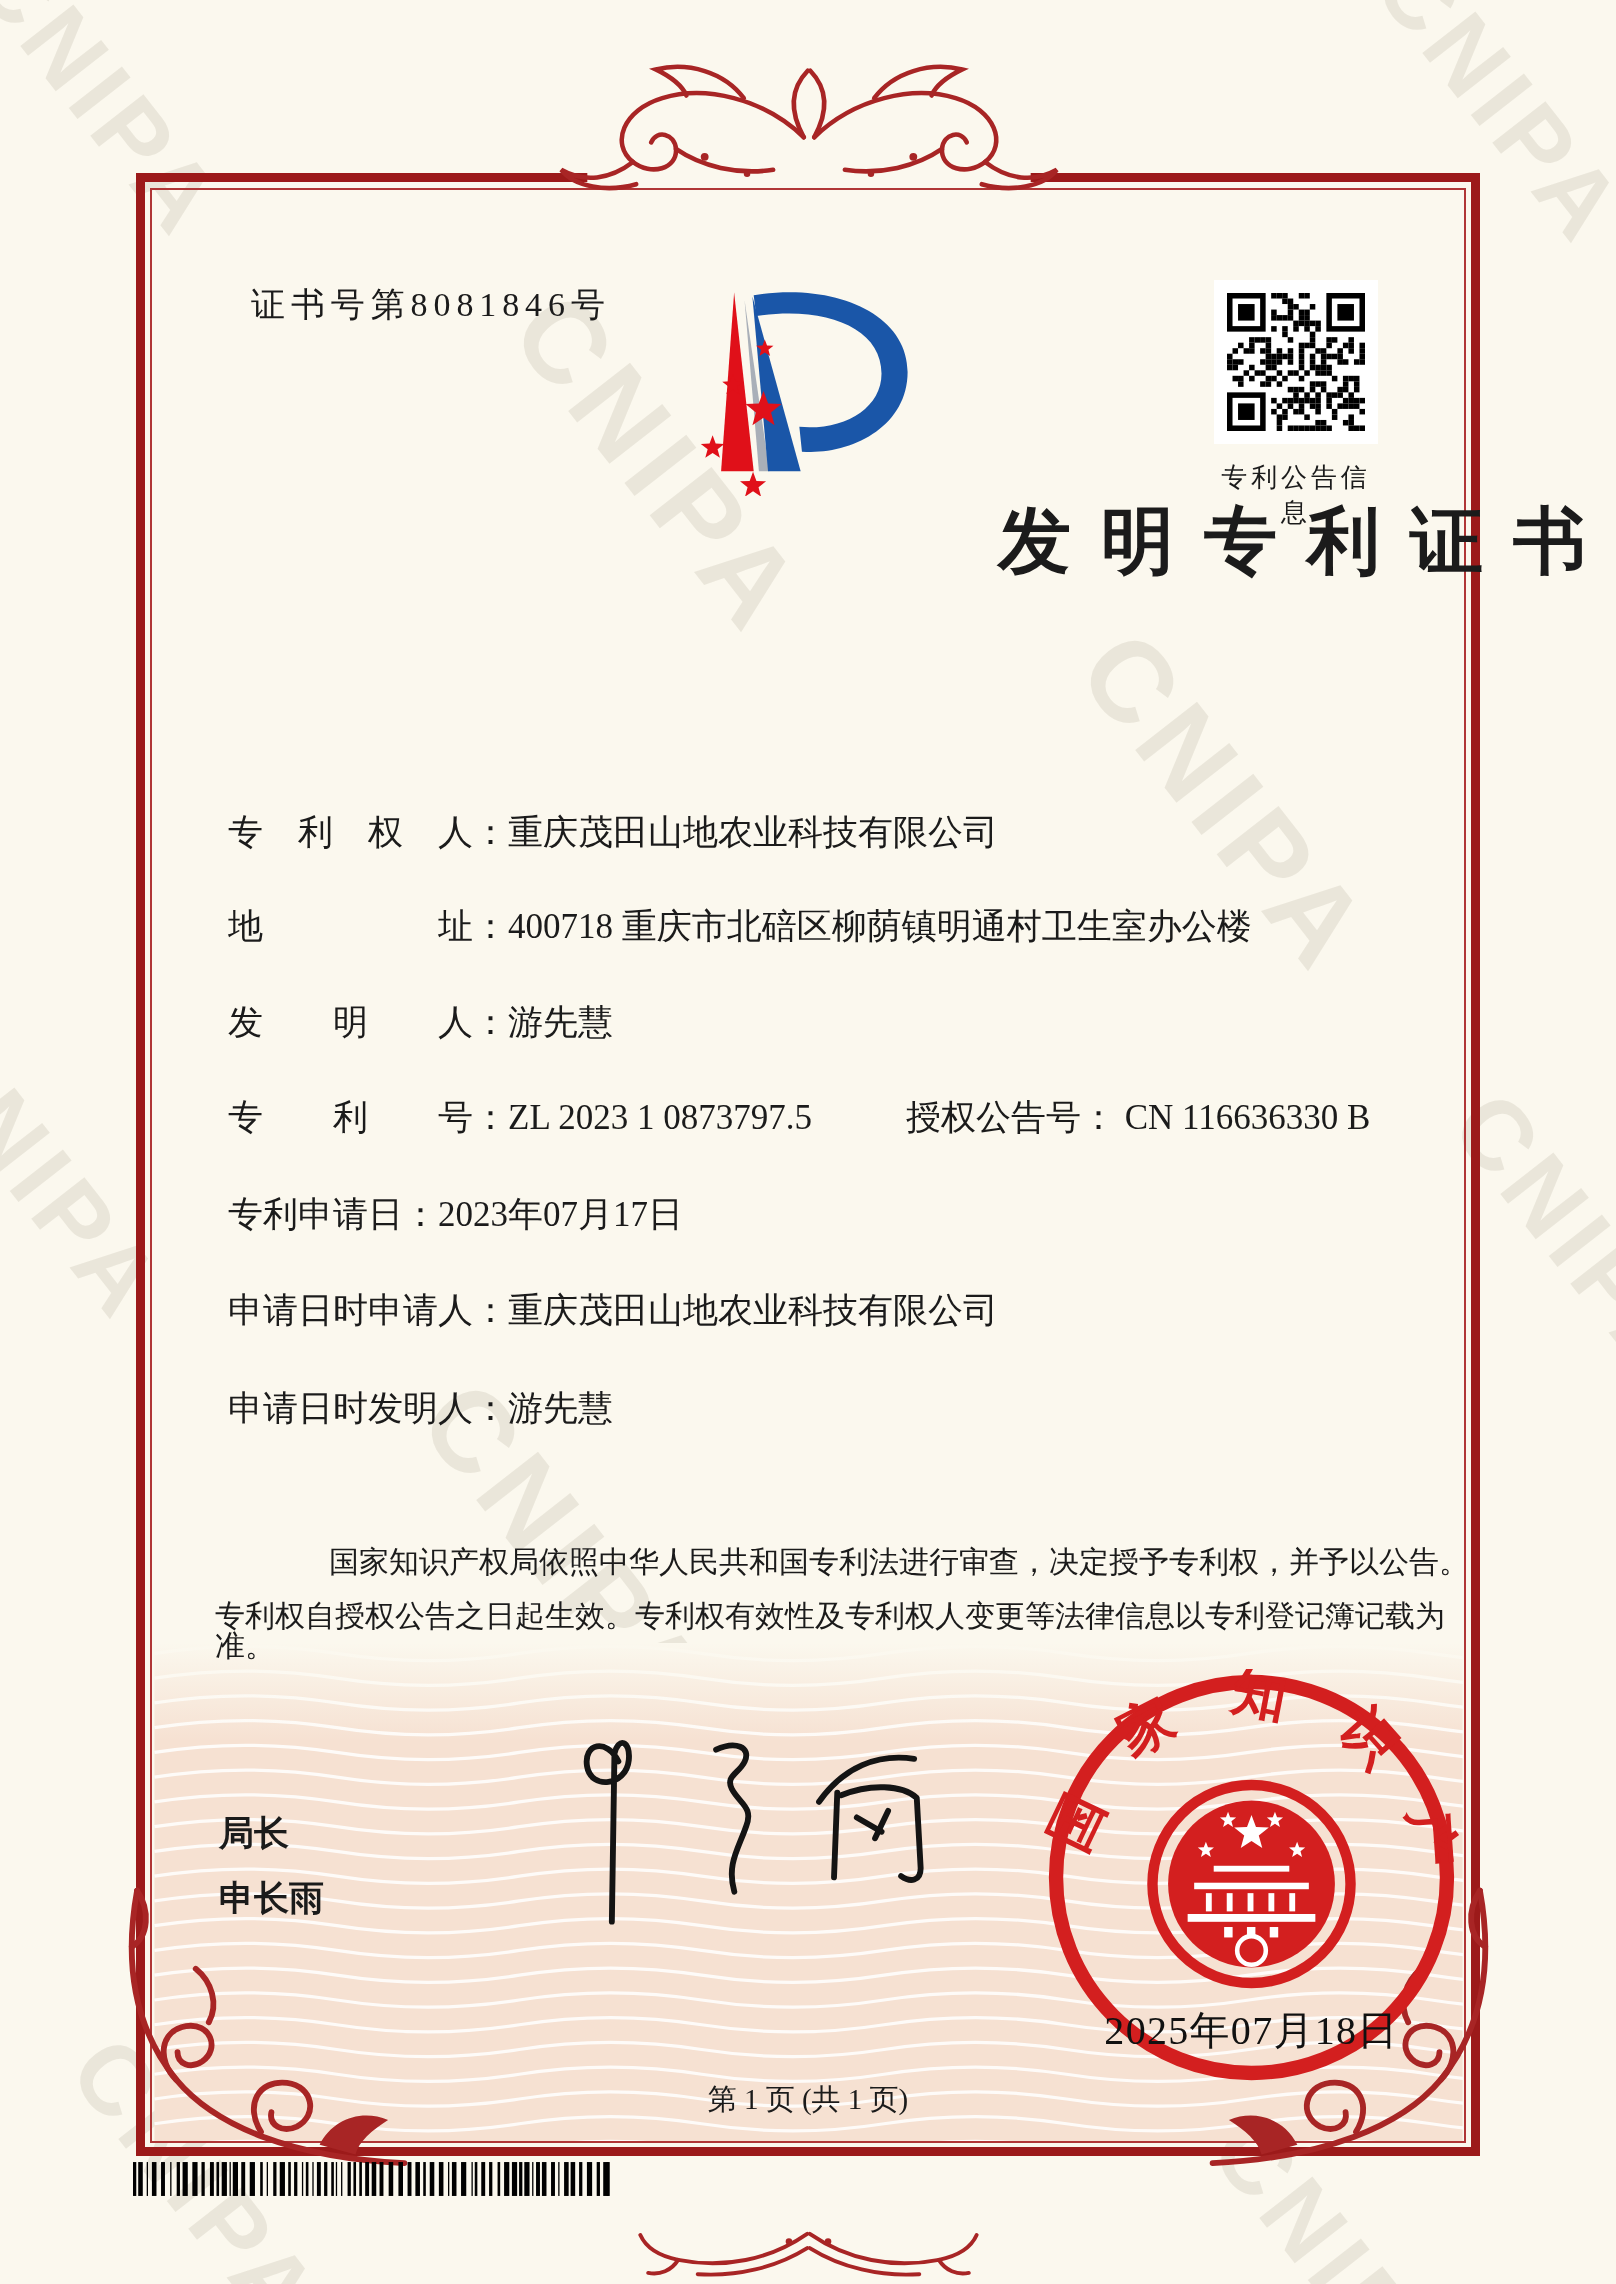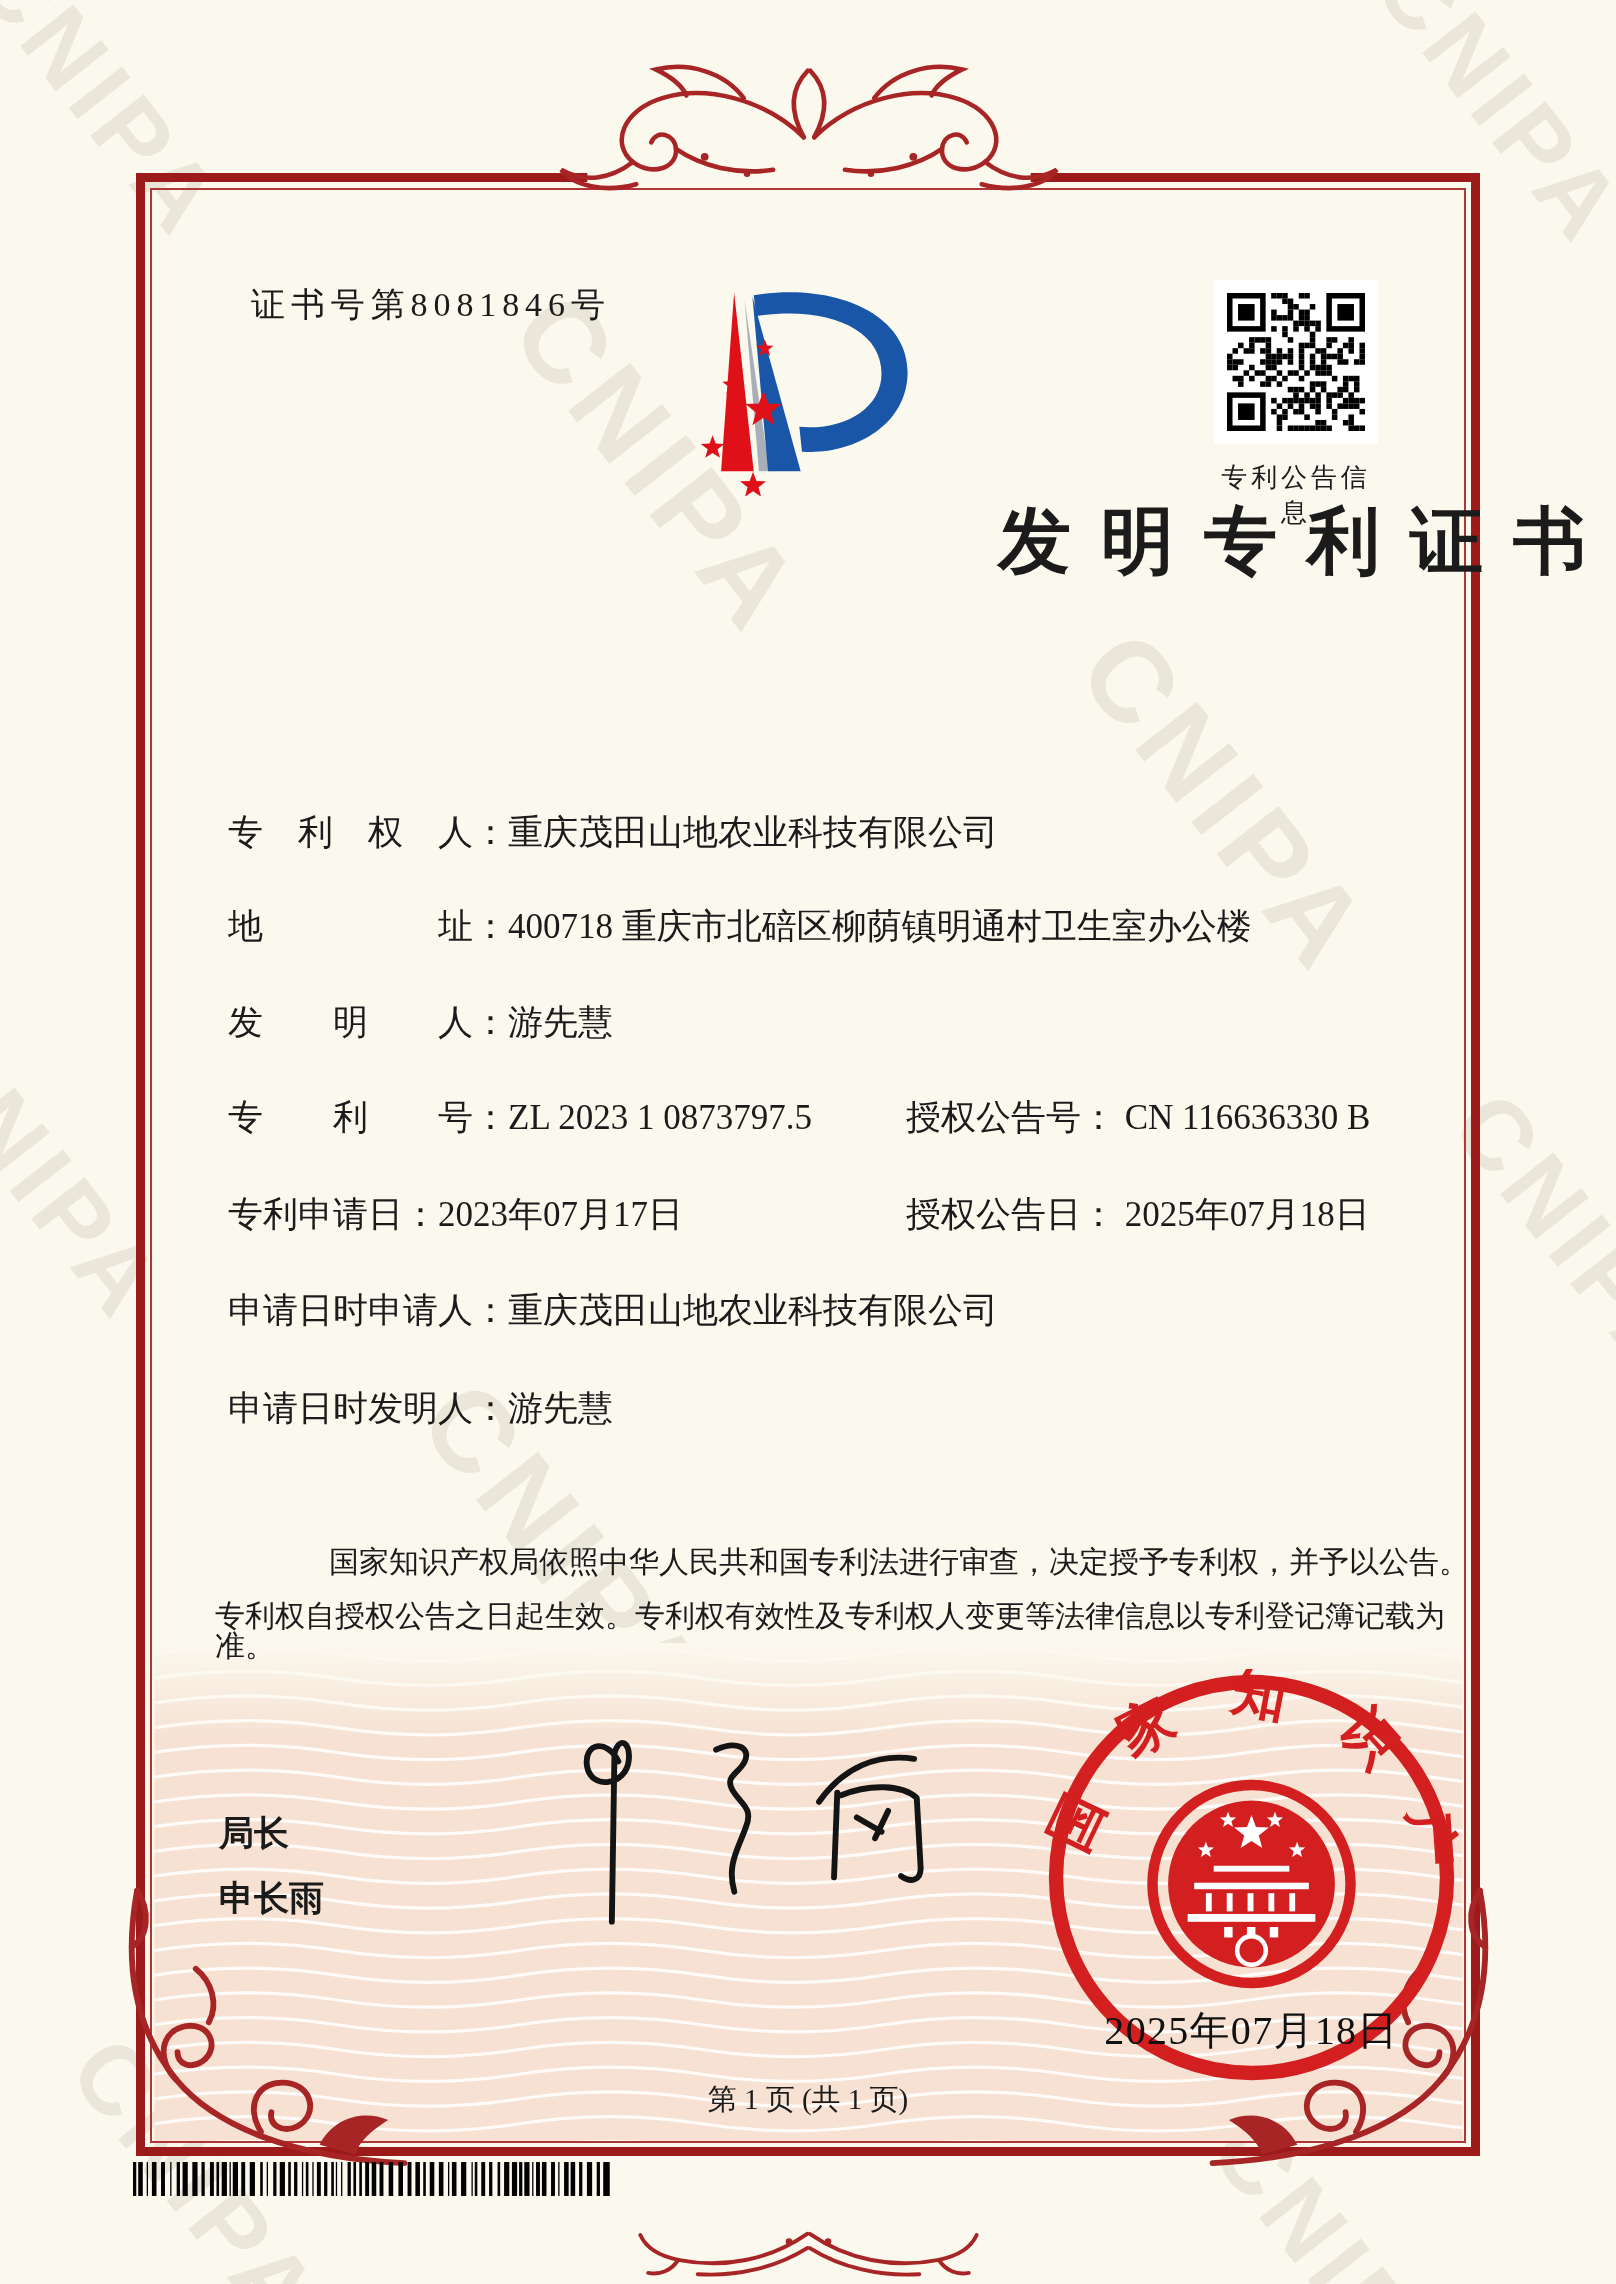--- a/index.html
+++ b/index.html
@@ -403,23 +403,20 @@
   </div>
   <div class="abs row" style="top:1094px">
     <span class="lab">专　　利　　号：</span><span>ZL 2023 1 0873797.5</span>
   </div>
   <div class="abs rowr" style="top:1094px">
     <span class="lab">授权公告号：</span> <span>CN 116636330 B</span>
   </div>
   <div class="abs row" style="top:1191px">
     <span class="lab">专利申请日：</span><span>2023年07月17日</span>
   </div>
-  <div class="abs rowr" style="top:1191px">
-    <span class="lab">授权公告日：</span> <span>2025年07月18日</span>
-  </div>
   <div class="abs row" style="top:1287px">
     <span class="lab">申请日时申请人：</span><span>重庆茂田山地农业科技有限公司</span>
   </div>
   <div class="abs row" style="top:1385px">
     <span class="lab">申请日时发明人：</span><span>游先慧</span>
   </div>
 
   <div class="abs statement st1">国家知识产权局依照中华人民共和国专利法进行审查，决定授予专利权，并予以公告。</div>
   <div class="abs statement st2">专利权自授权公告之日起生效。专利权有效性及专利权人变更等法律信息以专利登记簿记载为准。</div>
 

